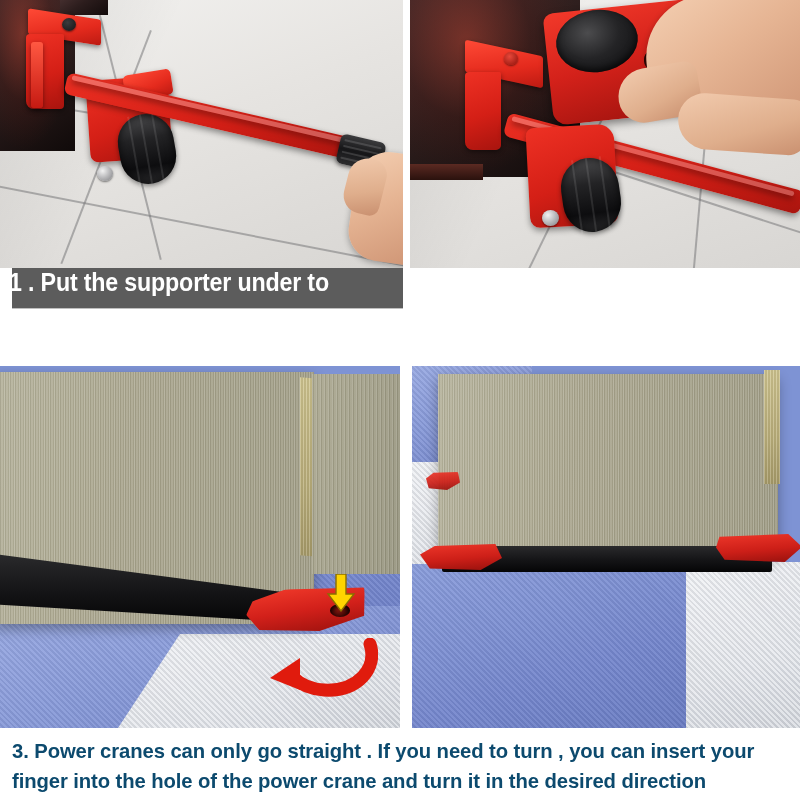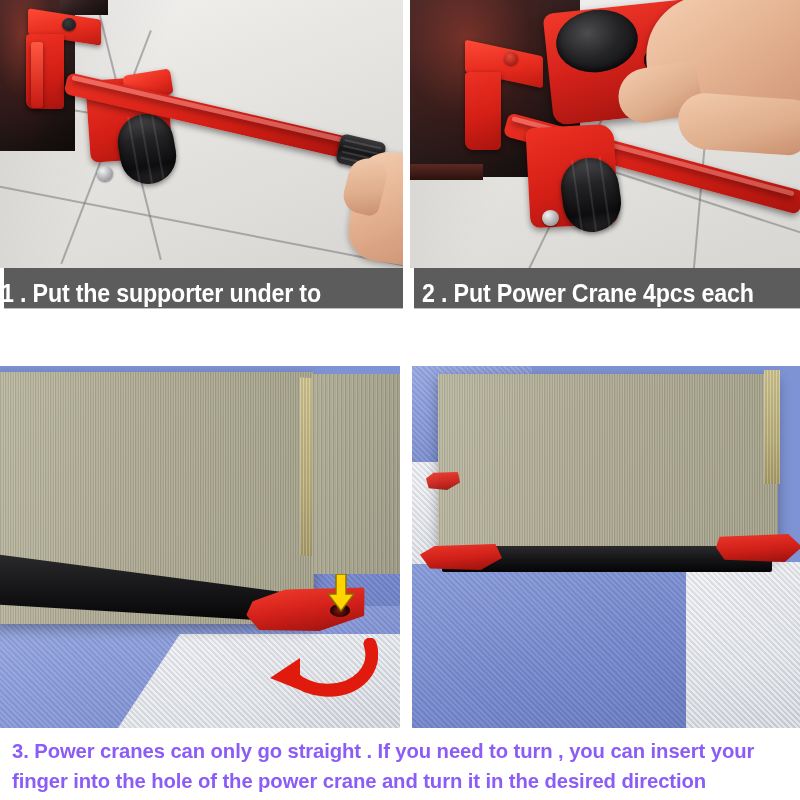--- a/index.html
+++ b/index.html
@@ -77,23 +77,23 @@
     box-shadow:inset 0 -3px 7px rgba(0,0,0,.7);
   }
   .hole{
     position:absolute;border-radius:50%;
     background:radial-gradient(circle at 45% 40%,#8a1a12 0%,#3c0704 60%,#160201 100%);
     box-shadow:inset 0 2px 4px rgba(0,0,0,.8);
   }
 
   
   .capbar{
-    position:absolute;left:4px;right:0;top:268px;height:40px;
+    position:absolute;left:12px;right:0;top:268px;height:40px;
     background:#5c5c5c;
-    display:flex;align-items:flex-end;
+    display:flex;align-items:flex-start;
     box-shadow:0 1px 0 rgba(0,0,0,.25);
   }
   .capbar span{
     color:#ffffff;
     font-weight:bold;
     font-size:25px;
     letter-spacing:-.2px;
     white-space:nowrap;
     font-family:"Liberation Sans","DejaVu Sans",sans-serif;
     transform:scaleX(.93);
@@ -176,21 +176,21 @@
 
   
   .arrow-down-yellow{position:absolute;}
   .arrow-turn-red{position:absolute;}
 
   
   #bottom-caption{
     position:absolute;left:0;top:732px;width:800px;height:68px;
     padding:4px 10px 8px 12px;
     box-sizing:border-box;
-    color:#8b5cf6;
+    color:#0c4a6e;
     font-weight:bold;
     font-size:21px;
     line-height:30px;
     letter-spacing:-.1px;
     font-family:"Liberation Sans","DejaVu Sans",sans-serif;
   }
   #bottom-caption .ln{display:block;white-space:nowrap;transform:scaleX(.965);transform-origin:left center;}
 </style>
 </head>
 <body>
@@ -273,23 +273,20 @@
           <div class="rib" style="left:28px;"></div>
           <div class="rib" style="left:42px;"></div>
         </div>
         <div class="bolt" style="left:132px;top:210px;width:17px;height:16px;"></div>
 
         <div class="hand" style="left:236px;top:-8px;width:180px;height:122px;border-radius:62px 20px 34px 56px;transform:rotate(-6deg);"></div>
         <div class="finger" style="left:208px;top:66px;width:82px;height:54px;border-radius:34px 16px 20px 30px;transform:rotate(-10deg);"></div>
         <div class="finger" style="left:268px;top:96px;width:130px;height:56px;border-radius:30px 18px 22px 34px;transform:rotate(4deg);"></div>
       </div>
 
-      <div class="capbar">
-        <span>2 . Put Power Crane 4pcs each</span>
-      </div>
     </div>
   </div>
 
 
   <div class="bot-row">
 
     <div id="panel-3">
       <div class="carpet"></div>
       <div class="ctile blue" style="left:0;top:150px;width:400px;height:212px;"></div>
       <div class="ctile blue2" style="left:0;top:240px;width:400px;height:122px;"></div>

